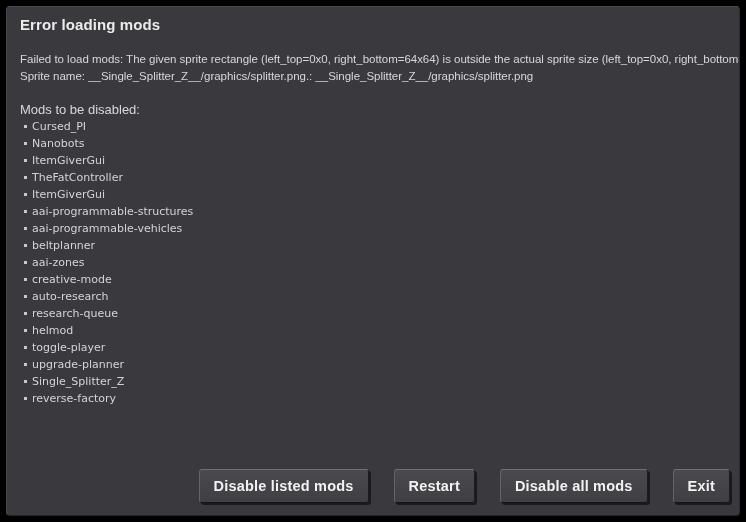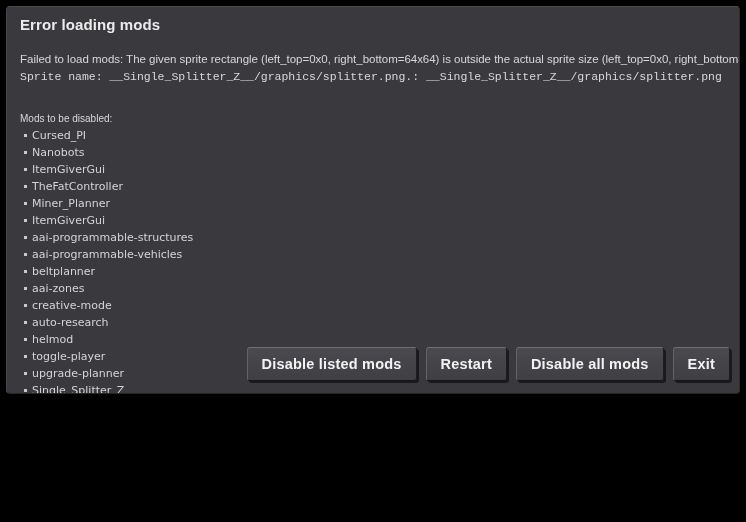--- a/index.html
+++ b/index.html
@@ -23,21 +23,21 @@
     background: #000000;
     box-sizing: border-box;
   }
 
   
   #dialog {
     position: absolute;
     left: 6px;
     top: 6px;
     width: 734px;
-    height: 388px;
+    height: 510px;
     box-sizing: border-box;
     background: #3a3a3e;
     border-radius: 4px;
     border-top: 1px solid #4a4a4f;
     border-left: 1px solid #46464b;
     border-right: 1px solid #2b2b2f;
     border-bottom: 1px solid #262629;
     overflow: hidden;
   }
 
@@ -63,26 +63,26 @@
 
   .error-line {
     font-size: 11.5px;
     color: #d8d8d8;
     line-height: 17px;
     white-space: nowrap;
     letter-spacing: -0.02px;
   }
 
   .mono-ish {
-    font-family: Liberation Mono, monospace;
+    font-family: Liberation Sans, sans-serif;
   }
 
   .section-label {
-    margin-top: 25px;
-    font-size: 10px;
+    margin-top: 16px;
+    font-size: 13px;
     color: #d8d8d8;
     line-height: 17px;
   }
 
   
   ul.mod-list {
     list-style: none;
     margin: 0;
     padding: 0;
   }
@@ -107,21 +107,21 @@
   }
 
   
   .button-row {
     position: absolute;
     right: 9px;
     bottom: 12px;
     display: flex;
     flex-direction: row;
     align-items: flex-end;
-    gap: 9px;
+    gap: 25px;
   }
 
   .fbtn {
     position: relative;
     box-sizing: border-box;
     height: 34px;
     padding: 0 14px;
     display: flex;
     align-items: center;
     justify-content: center;
@@ -156,28 +156,28 @@
 
       <div class="error-line mono-ish">Sprite name: __Single_Splitter_Z__/graphics/splitter.png.: __Single_Splitter_Z__/graphics/splitter.png</div>
 
       <div class="section-label">Mods to be disabled:</div>
 
       <ul class="mod-list" id="mod-list">
           <li><span class="bullet"></span><span>Cursed_PI</span></li>
           <li><span class="bullet"></span><span>Nanobots</span></li>
           <li><span class="bullet"></span><span>ItemGiverGui</span></li>
           <li><span class="bullet"></span><span>TheFatController</span></li>
-          <li><span class="bullet"></span><span>Miner_Planner</span></li>
           <li><span class="bullet"></span><span>ItemGiverGui</span></li>
           <li><span class="bullet"></span><span>aai-programmable-structures</span></li>
           <li><span class="bullet"></span><span>aai-programmable-vehicles</span></li>
           <li><span class="bullet"></span><span>beltplanner</span></li>
           <li><span class="bullet"></span><span>aai-zones</span></li>
           <li><span class="bullet"></span><span>creative-mode</span></li>
           <li><span class="bullet"></span><span>auto-research</span></li>
+          <li><span class="bullet"></span><span>research-queue</span></li>
           <li><span class="bullet"></span><span>helmod</span></li>
           <li><span class="bullet"></span><span>toggle-player</span></li>
           <li><span class="bullet"></span><span>upgrade-planner</span></li>
           <li><span class="bullet"></span><span>Single_Splitter_Z</span></li>
           <li><span class="bullet"></span><span>reverse-factory</span></li>
         </ul>
 
     </div>
 
     <div class="button-row" id="button-row">

